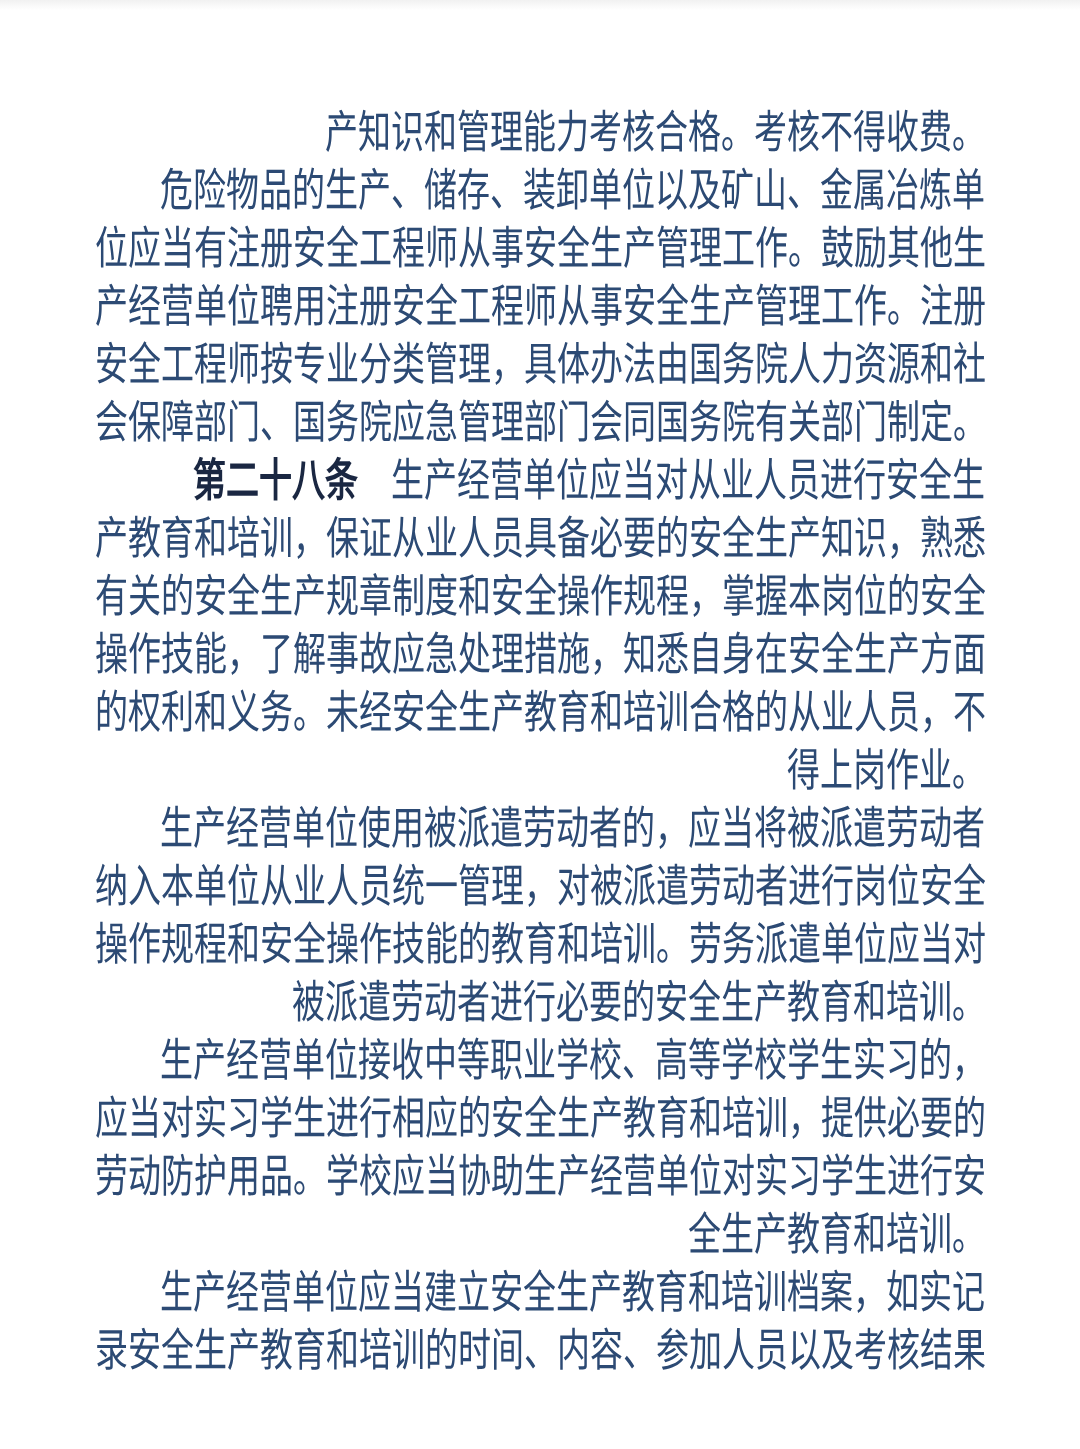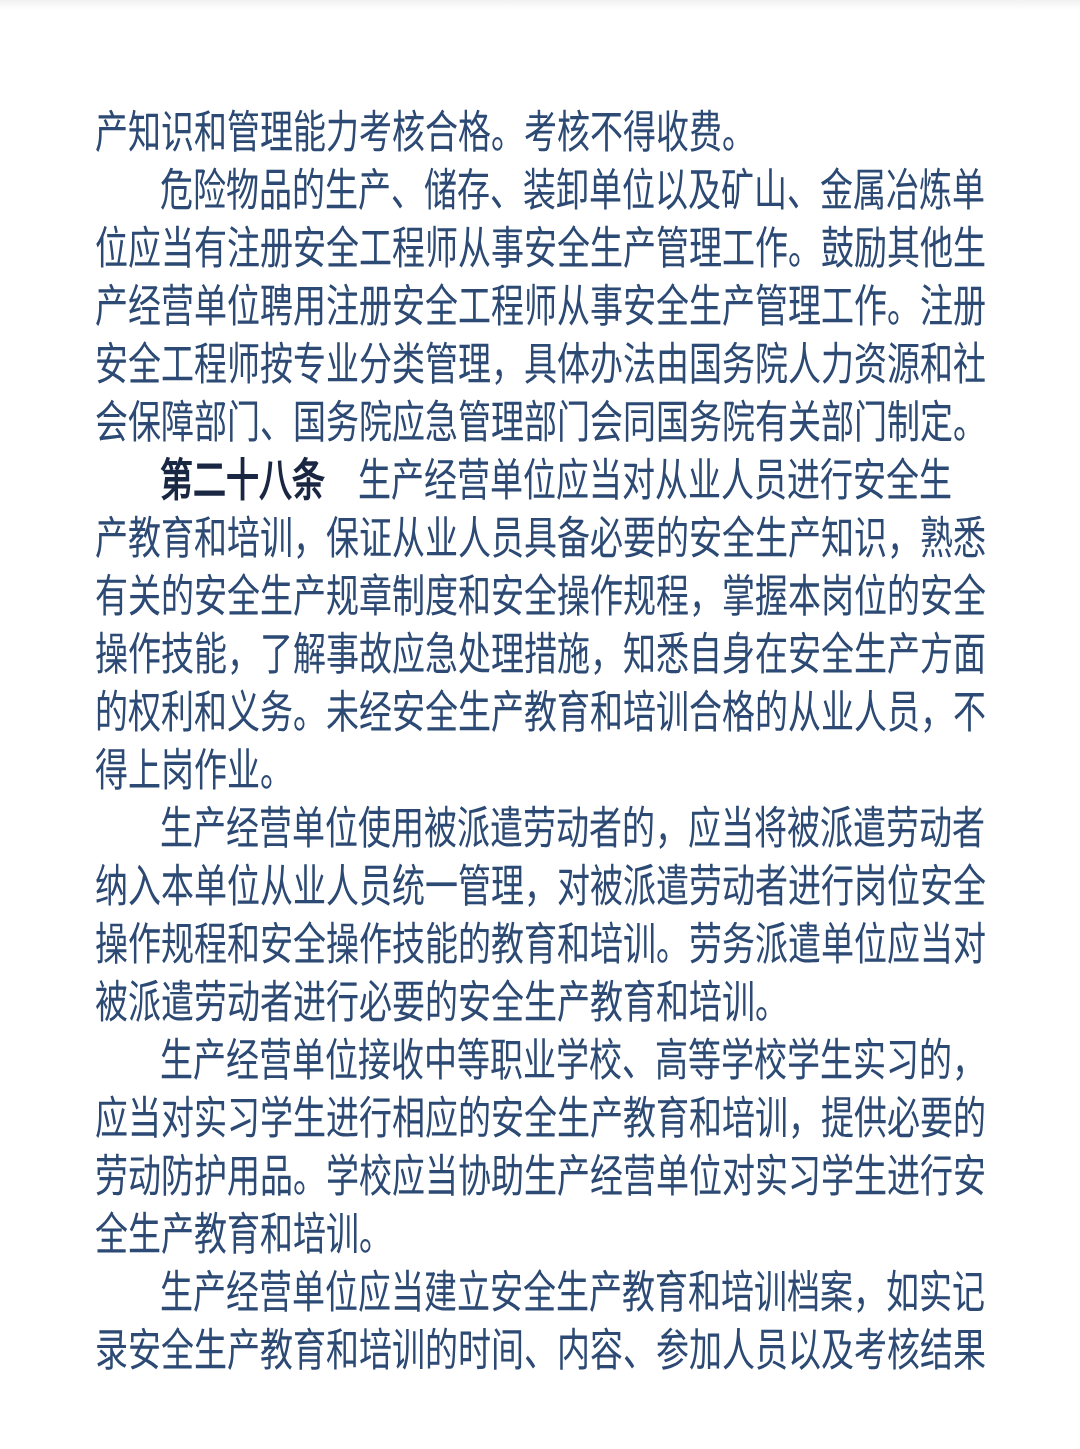--- a/index.html
+++ b/index.html
@@ -16,20 +16,21 @@
     position:relative;
   }
   
   .scan-edge{
     position:absolute;top:0;left:0;width:100%;height:10px;
     background:linear-gradient(to bottom, rgba(120,120,120,0.10), rgba(0,0,0,0));
     pointer-events:none;
   }
   .page{
     padding:104px 95px 0 95px;
+    text-align:right;
   }
   .line{
     height:58px;
     line-height:58px;
     font-size:33px;
     color:var(--text);
     white-space:nowrap;
     transform:scaleY(1.38);
     transform-origin:50% 50%;
     letter-spacing:0;

